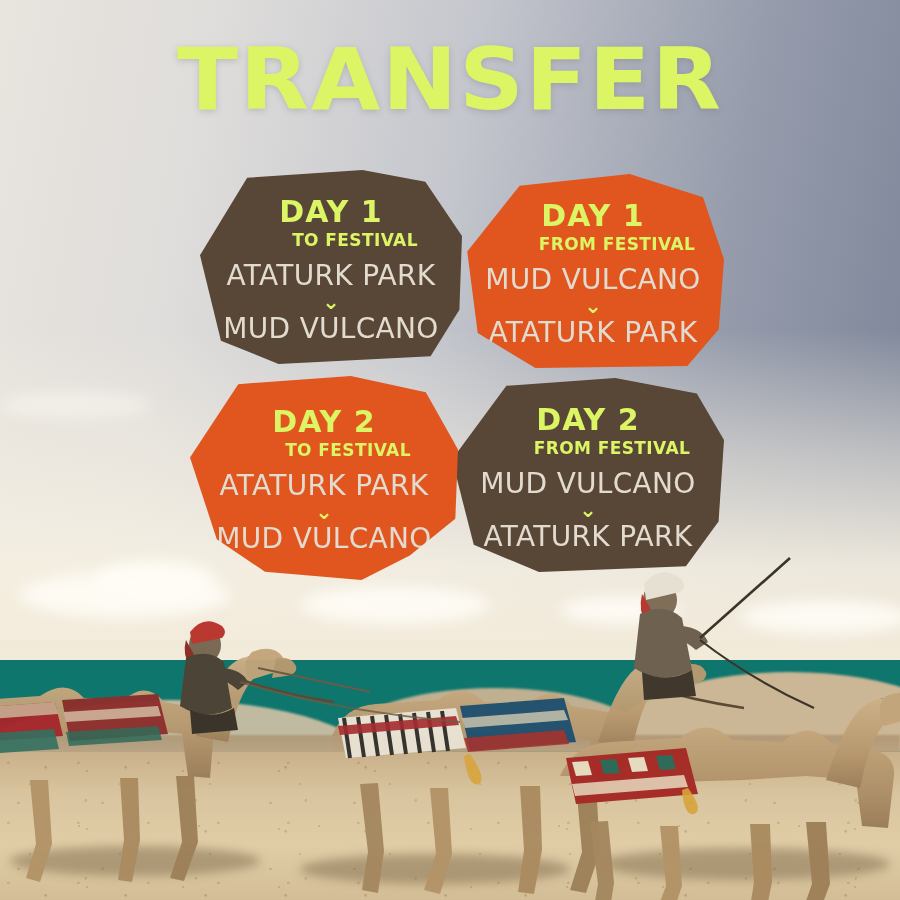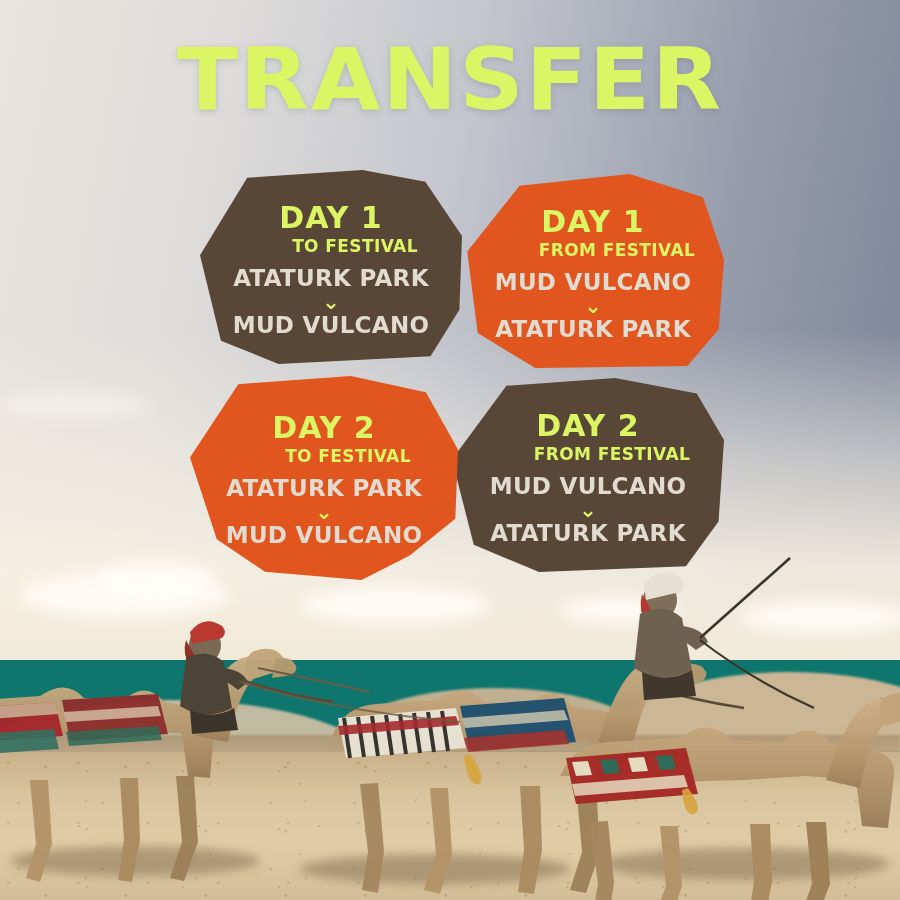--- a/index.html
+++ b/index.html
@@ -137,21 +137,21 @@
   }
   .dir{
     font-family:"DejaVu Sans", sans-serif;
     font-weight:900; font-size:17px; line-height:1.3;
     color:#dcf564; letter-spacing:.4px;
     margin-top:2px;
     margin-left:48px;
   }
   .route{
     font-family:"DejaVu Sans", sans-serif;
-    font-weight:700; font-size:23px; line-height:1.12;
+    font-weight:400; font-size:28px; line-height:1.12;
     color:#e2dbcf; letter-spacing:.3px;
     margin-top:9px;
   }
   .route.second{ margin-top:0; }
   .chev{
     font-family:"DejaVu Sans", sans-serif;
     font-weight:900; font-size:21px; line-height:.9;
     color:#dcf564; margin:1px 0 1px;
   }
 </style>

